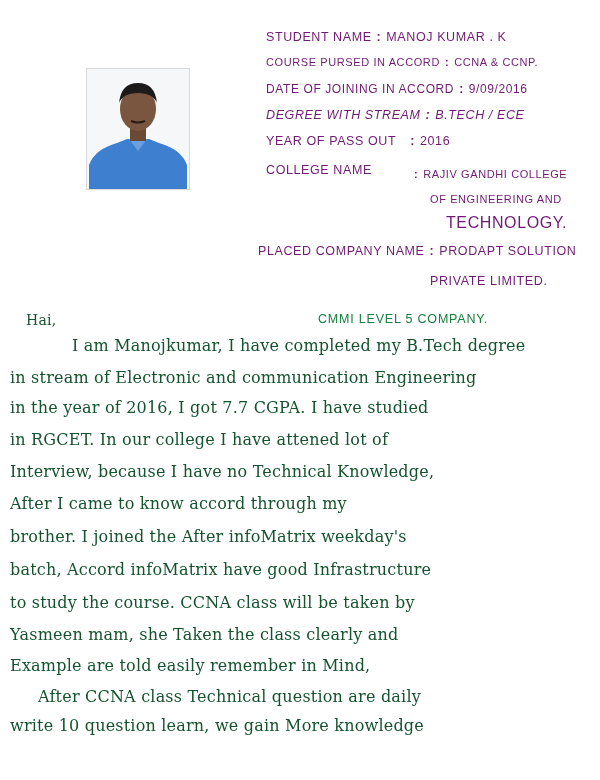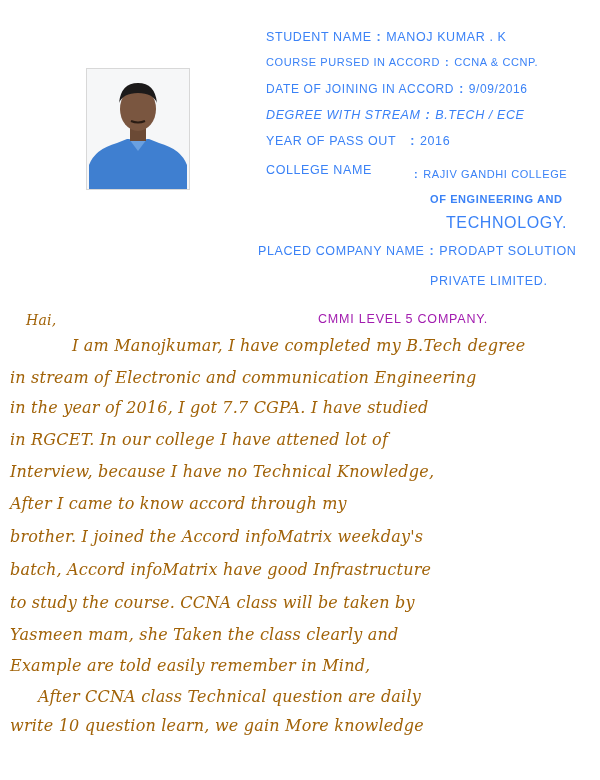--- a/index.html
+++ b/index.html
@@ -2,36 +2,36 @@
 <html><head>
 <meta charset="utf-8">
 <style>
   html, body { margin: 0; padding: 0; }
   body {
     width: 600px; height: 780px; background: #ffffff; position: relative; overflow: hidden;
     font-family: "DejaVu Sans", sans-serif; color: #2b3a8f;
   }
   .hdr {
     position: absolute; font-family: "Liberation Sans", sans-serif; font-size: 12.5px;
-    letter-spacing: 0.6px; color: #3b82f6; white-space: nowrap; text-transform: uppercase;
+    letter-spacing: 0.6px; color: #701a75; white-space: nowrap; text-transform: uppercase;
   }
   .hdr .lbl { display: inline-block; }
   .hdr .sep { margin: 0 5px; font-weight: bold; }
   .photo {
     position: absolute; left: 86px; top: 68px; width: 102px; height: 120px;
     background: #f4f5f6; border: 1px solid #d8d8d8; overflow: hidden;
   }
   .photo svg { width: 100%; height: 100%; display: block; }
   .hand {
-    position: absolute; font-family: "DejaVu Serif", serif; font-style: italic;
-    font-size: 16px; color: #a16207; white-space: nowrap; letter-spacing: 0.2px;
+    position: absolute; font-family: "DejaVu Serif", serif; 
+    font-size: 16px; color: #14532d; white-space: nowrap; letter-spacing: 0.2px;
   }
   .cmmi {
     position: absolute; left: 318px; top: 312px; font-family: "Liberation Sans", sans-serif;
-    font-size: 12.5px; letter-spacing: 0.8px; color: #a21caf; text-transform: uppercase;
+    font-size: 12.5px; letter-spacing: 0.8px; color: #15803d; text-transform: uppercase;
   }
 </style>
 </head>
 <body>
 
 <div class="photo">
   <svg viewBox="0 0 102 120">
     <rect width="102" height="120" fill="#f6f7f8"></rect>
     <path d="M2 120 L2 96 Q8 80 30 74 L40 70 L62 70 L72 74 Q94 80 100 96 L100 120 Z" fill="#3f7fd0"></path>
     <path d="M42 70 L51 82 L60 70 Z" fill="#6aa0e0"></path>
@@ -56,21 +56,21 @@
 </div>
 <div class="hdr" style="left:266px; top:134px;">
   <span class="lbl">YEAR OF PASS OUT</span><span class="sep" style="margin-left:14px;">:</span><span>2016</span>
 </div>
 <div class="hdr" style="left:266px; top:163px;">
   <span class="lbl">COLLEGE NAME</span>
 </div>
 <div class="hdr" style="left:414px; top:168px; font-size:11px;">
   <span class="sep" style="margin-left:0;">:</span><span>RAJIV GANDHI COLLEGE</span>
 </div>
-<div class="hdr" style="left:430px; top:193px; font-size:11px;font-weight:bold;">
+<div class="hdr" style="left:430px; top:193px; font-size:11px;">
   <span>OF ENGINEERING AND</span>
 </div>
 <div class="hdr" style="left:446px; top:214px; font-size:16px;">
   <span>TECHNOLOGY.</span>
 </div>
 <div class="hdr" style="left:258px; top:244px;">
   <span class="lbl">PLACED COMPANY NAME</span><span class="sep">:</span><span>PRODAPT SOLUTION</span>
 </div>
 <div class="hdr" style="left:430px; top:274px;">
   <span>PRIVATE LIMITED.</span>
@@ -78,19 +78,19 @@
 
 <div class="cmmi">CMMI LEVEL 5 COMPANY.</div>
 
 <div class="hand" style="left:26px; top:312px; font-size:14px;">Hai,</div>
 <div class="hand" style="left:72px; top:336px;">I am Manojkumar, I have completed my B.Tech degree</div>
 <div class="hand" style="left:10px; top:368px;">in stream of Electronic and communication Engineering</div>
 <div class="hand" style="left:10px; top:398px;">in the year of 2016, I got 7.7 CGPA. I have studied</div>
 <div class="hand" style="left:10px; top:430px;">in RGCET. In our college I have attened lot of</div>
 <div class="hand" style="left:10px; top:462px;">Interview, because I have no Technical Knowledge,</div>
 <div class="hand" style="left:10px; top:494px;text-align:right;">After I came to know accord through my</div>
-<div class="hand" style="left:10px; top:527px;">brother. I joined the Accord infoMatrix weekday's</div>
+<div class="hand" style="left:10px; top:527px;">brother. I joined the After infoMatrix weekday's</div>
 <div class="hand" style="left:10px; top:560px;">batch, Accord infoMatrix have good Infrastructure</div>
 <div class="hand" style="left:10px; top:593px;">to study the course. CCNA class will be taken by</div>
 <div class="hand" style="left:10px; top:625px;">Yasmeen mam, she Taken the class clearly and</div>
 <div class="hand" style="left:10px; top:656px;">Example are told easily remember in Mind,</div>
 <div class="hand" style="left:10px; top:687px;margin-left:28px;">After CCNA class Technical question are daily</div>
 <div class="hand" style="left:10px; top:716px;">write 10 question learn, we gain More knowledge</div>
 
 </body></html>

